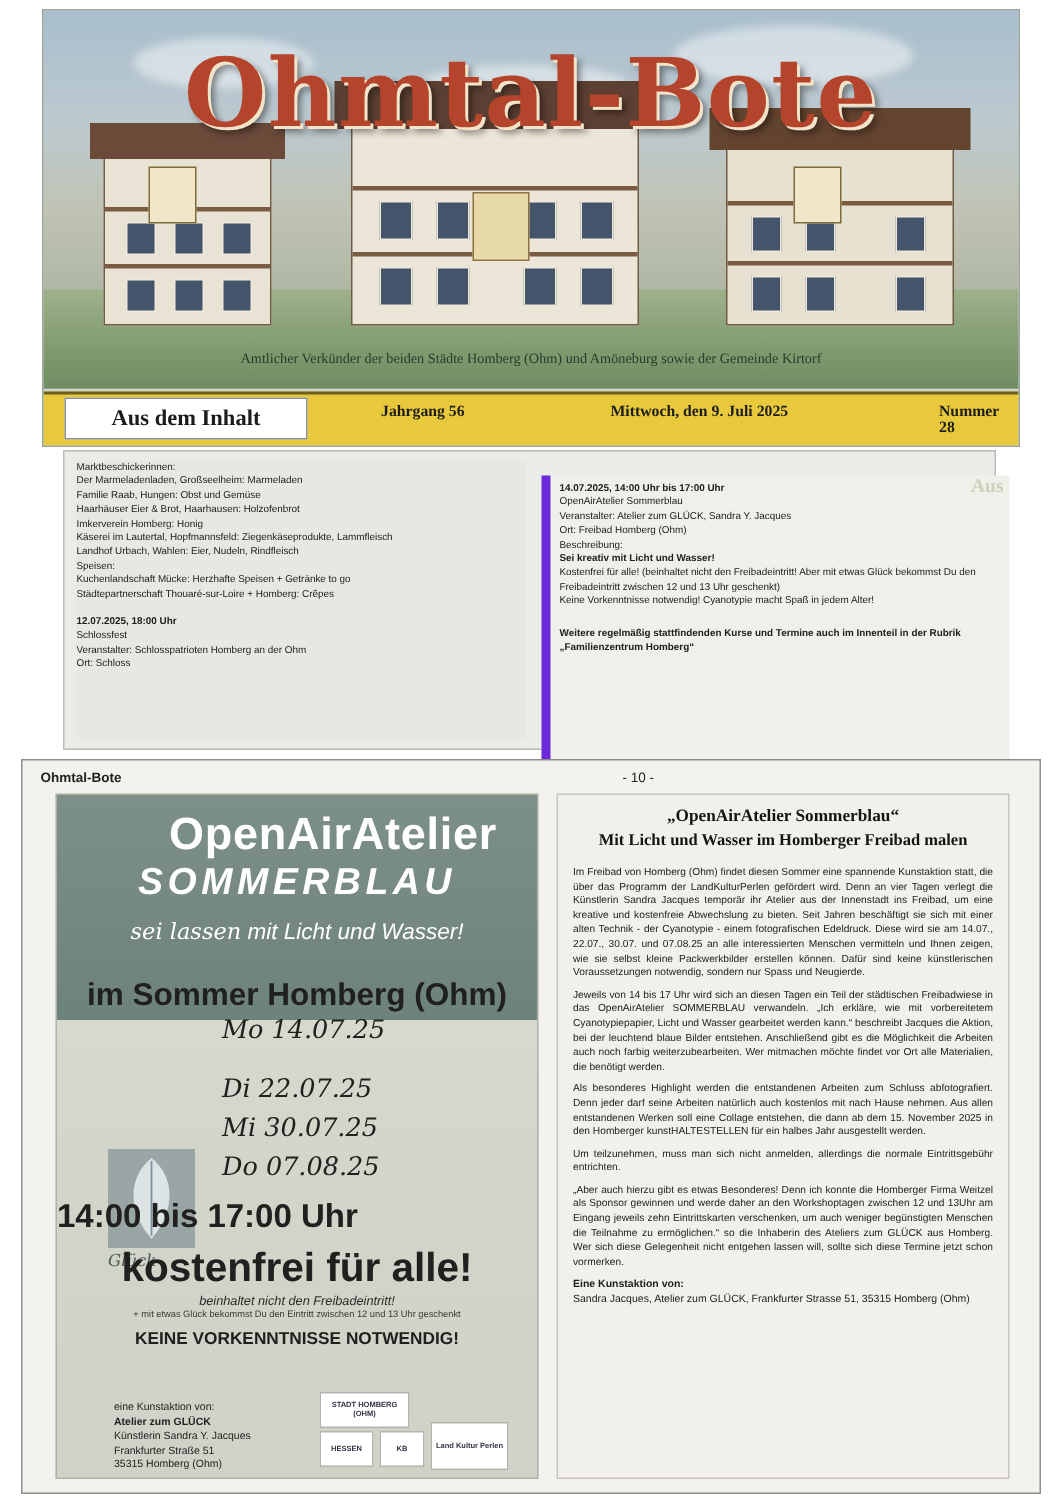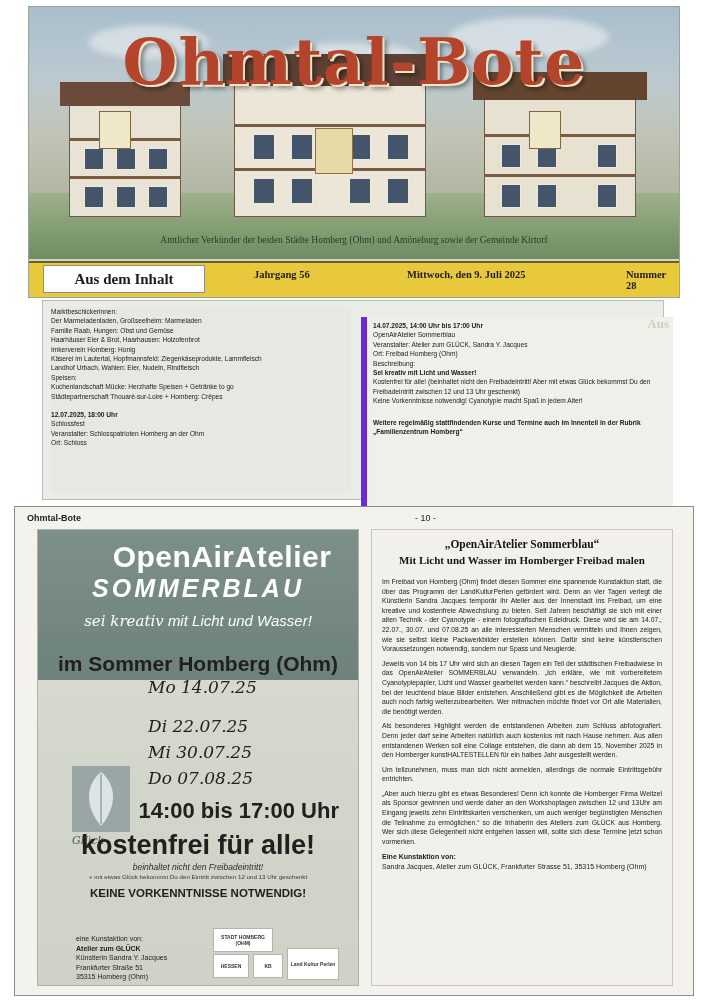--- a/index.html
+++ b/index.html
@@ -52,21 +52,21 @@
   #poster{position:absolute;left:22px;top:22px;width:320px;height:455px;background:#d9dbd2;border:1px solid #aeb1a7;overflow:hidden;
      background-image:linear-gradient(180deg,#dfe0d6 0%,#d2d5ca 55%,#cfd2c6 100%);}
   #poster-band{position:absolute;left:0;top:0;width:320px;height:150px;background:linear-gradient(180deg,#7d8f89 0%,#6e827c 100%);}
   #poster-t1{position:absolute;left:0;top:10px;width:320px;text-align:center;font-size:30px;font-weight:bold;color:#ffffff;font-family:"Liberation Sans",sans-serif;letter-spacing:.5px;padding-left:24px;}
   #poster-t2{position:absolute;left:0;top:44px;width:320px;text-align:center;font-size:25px;font-weight:bold;font-style:italic;color:#ffffff;letter-spacing:3px;}
   #poster-t3{position:absolute;left:0;top:82px;width:320px;text-align:center;font-size:15px;font-style:italic;color:#ffffff;}
   #poster-t3 .scr{font-family:"DejaVu Serif",serif;font-style:italic;}
   #poster-t4{position:absolute;left:0;top:122px;width:320px;text-align:center;font-size:21px;font-weight:bold;color:#20201e;}
   .date-line{position:absolute;left:110px;font-size:17px;font-family:"DejaVu Serif",serif;font-style:italic;color:#20201e;}
   #d1{top:147px;} #d2{top:186px;} #d3{top:212px;} #d4{top:238px;}
-  #poster-time{position:absolute;left:0;top:268px;width:272px;text-align:right;font-size:22px;font-weight:bold;color:#20201e;margin-left:29px;}
+  #poster-time{position:absolute;left:0;top:268px;width:272px;text-align:left;font-size:22px;font-weight:bold;color:#20201e;}
   #poster-free{position:absolute;left:0;top:300px;width:320px;text-align:center;font-size:27px;font-weight:bold;color:#20201e;}
   #poster-free-sub{position:absolute;left:0;top:332px;width:320px;text-align:center;font-size:8.5px;font-style:italic;color:#2a2a28;}
   #poster-free-sub2{position:absolute;left:0;top:343px;width:320px;text-align:center;font-size:6.2px;color:#3a3a36;}
   #poster-req{position:absolute;left:0;top:356px;width:320px;text-align:center;font-size:11.5px;font-weight:bold;color:#20201e;line-height:15px;}
   #poster-credit{position:absolute;left:38px;top:404px;font-size:7px;line-height:9.6px;color:#222;}
   #poster-logos{position:absolute;left:175px;top:398px;width:138px;height:52px;}
   .logo{position:absolute;background:#ffffff;border:1px solid #b4b4ac;display:flex;align-items:center;justify-content:center;font-size:5px;text-align:center;color:#334;line-height:6px;font-weight:bold;}
   #leaf{position:absolute;left:34px;top:236px;width:58px;height:66px;}
 
   
@@ -176,21 +176,21 @@
 
 <div id="page-block">
   <div id="page-head">Ohmtal-Bote</div>
   <div id="page-num">- 10 -</div>
 
   <div id="poster">
     <div id="poster-band"></div>
     <div id="poster-t1">OpenAirAtelier</div>
     <div id="poster-t2">SOMMERBLAU</div>
     <div id="poster-t3">
-      <span class="scr">sei kreativ</span>
+      <span class="scr">sei lassen</span>
       <span>mit Licht und Wasser!</span>
     </div>
     <div id="poster-t4">im Sommer Homberg (Ohm)</div>
 
     <div class="date-line" id="d1">Mo 14.07.25</div>
     <div class="date-line" id="d2">Di  22.07.25</div>
     <div class="date-line" id="d3">Mi  30.07.25</div>
     <div class="date-line" id="d4">Do  07.08.25</div>
 
     <svg id="leaf" viewBox="0 0 58 66">

